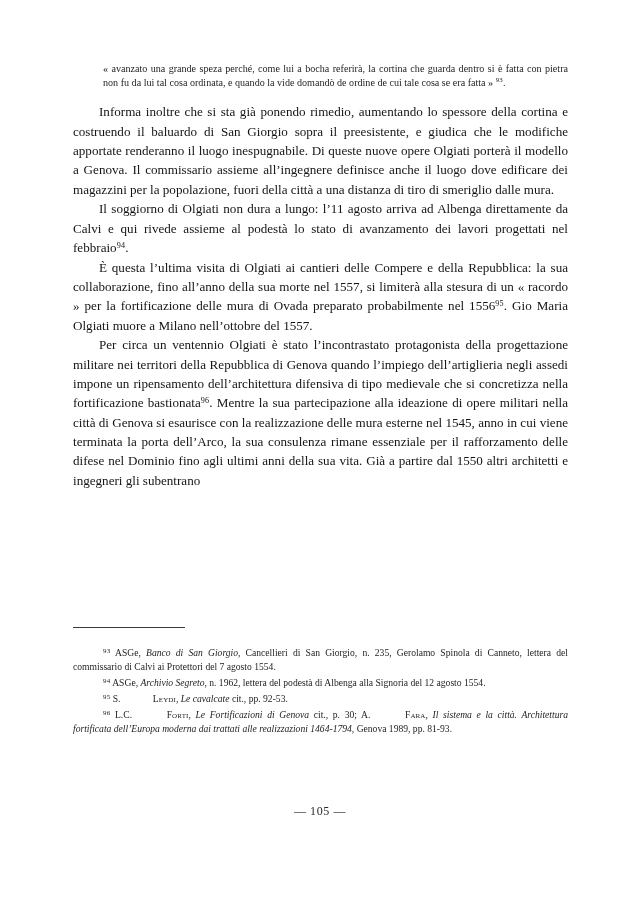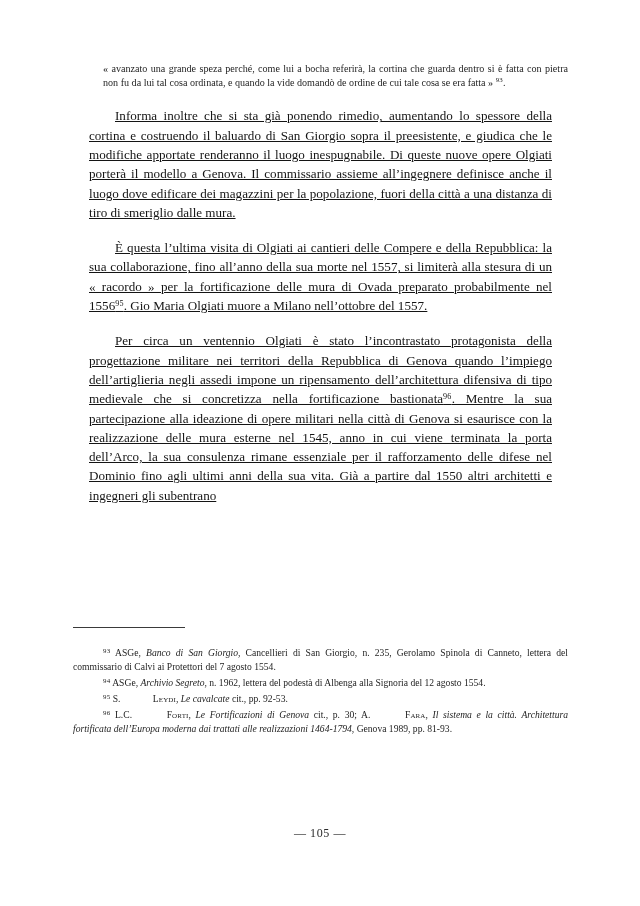--- a/index.html
+++ b/index.html
@@ -39,29 +39,28 @@
     padding: 0 0 0 30px;
     font-size: 10.1px;
     line-height: 14.2px;
     text-align: justify;
     text-justify: inter-word;
     color: #1d1d1d;
   }
 
   
   .body-par {
-    margin: 16px;
+    margin: 0;
     font-size: 13.1px;
     line-height: 19.3px;
     text-align: justify;
     text-justify: inter-word;
     text-indent: 26px;
     color: #141414;
     hyphens: manual;
-    text-decoration: underline;
   }
   .body-par + .body-par {
     margin-top: 0.5px;
   }
 
   sup.fn {
     font-size: 0.62em;
     vertical-align: 0.52em;
     line-height: 0;
     letter-spacing: 0.2px;
@@ -102,41 +101,42 @@
     letter-spacing: 0.1px;
     padding-left: 30px;
   }
   em, .it {
   }
 
   
   .folio {
     position: absolute;
     left: 0;
-    top: 826px;
+    top: 804px;
     width: 640px;
     text-align: center;
     font-size: 12px;
     letter-spacing: 0.6px;
     color: #2a2a2a;
   }
 </style>
 </head>
 <body>
 
 <div class="page">
 
   <div class="content-col">
 
     <p class="blockquote">
       <span>« avanzato una grande speza perché, come lui a bocha referirà, la cortina che guarda dentro si è fatta con pietra non fu da lui tal cosa ordinata, e quando la vide domandò de ordine de cui tale cosa se era fatta » </span><sup class="fn">93</sup><span>.</span>
     </p>
 
     <div id="body-paragraphs">
         <p class="body-par"><span>Informa inoltre che si sta già ponendo rimedio, aumentando lo spessore della cortina e costruendo il baluardo di San Giorgio sopra il preesistente, e giudica che le modifiche apportate renderanno il luogo inespugnabile. Di queste nuove opere Olgiati porterà il modello a Genova. Il commissario assieme all’ingegnere definisce anche il luogo dove edificare dei magazzini per la popolazione, fuori della città a una distanza di tiro di smeriglio dalle mura.</span></p>
+        <p class="body-par"><span>Il soggiorno di Olgiati non dura a lungo: l’11 agosto arriva ad Albenga direttamente da Calvi e qui rivede assieme al podestà lo stato di avanzamento dei lavori progettati nel febbraio</span><sup class="fn">94</sup><span>.</span></p>
         <p class="body-par"><span>È questa l’ultima visita di Olgiati ai cantieri delle Compere e della Repubblica: la sua collaborazione, fino all’anno della sua morte nel 1557, si limiterà alla stesura di un « racordo » per la fortificazione delle mura di Ovada preparato probabilmente nel 1556</span><sup class="fn">95</sup><span>. Gio Maria Olgiati muore a Milano nell’ottobre del 1557.</span></p>
         <p class="body-par"><span>Per circa un ventennio Olgiati è stato l’incontrastato protagonista della progettazione militare nei territori della Repubblica di Genova quando l’impiego dell’artiglieria negli assedi impone un ripensamento dell’architettura difensiva di tipo medievale che si concretizza nella fortificazione bastionata</span><sup class="fn">96</sup><span>. Mentre la sua partecipazione alla ideazione di opere militari nella città di Genova si esaurisce con la realizzazione delle mura esterne nel 1545, anno in cui viene terminata la porta dell’Arco, la sua consulenza rimane essenziale per il rafforzamento delle difese nel Dominio fino agli ultimi anni della sua vita. Già a partire dal 1550 altri architetti e ingegneri gli subentrano</span></p>
       </div>
 
   </div>
 
   <div class="footnotes">
     <hr class="fn-rule">
     <div id="footnote-list">
         <p class="fn-par"><sup class="fn">93</sup> <span>ASGe, </span><em>Banco di San Giorgio</em><span>, Cancellieri di San Giorgio, n. 235, Gerolamo Spinola di Canneto, lettera del commissario di Calvi ai Protettori del 7 agosto 1554.</span></p>

